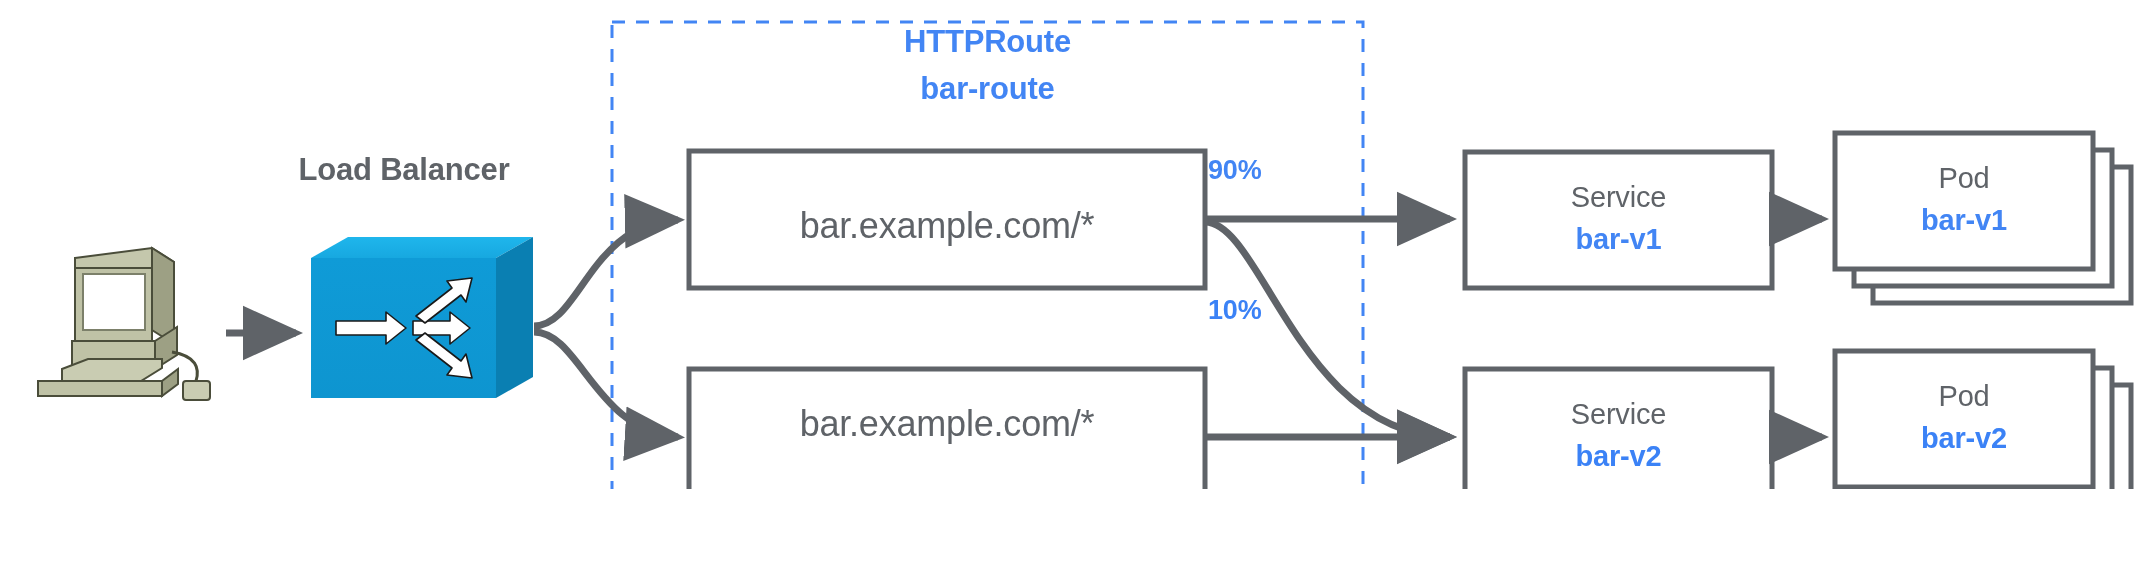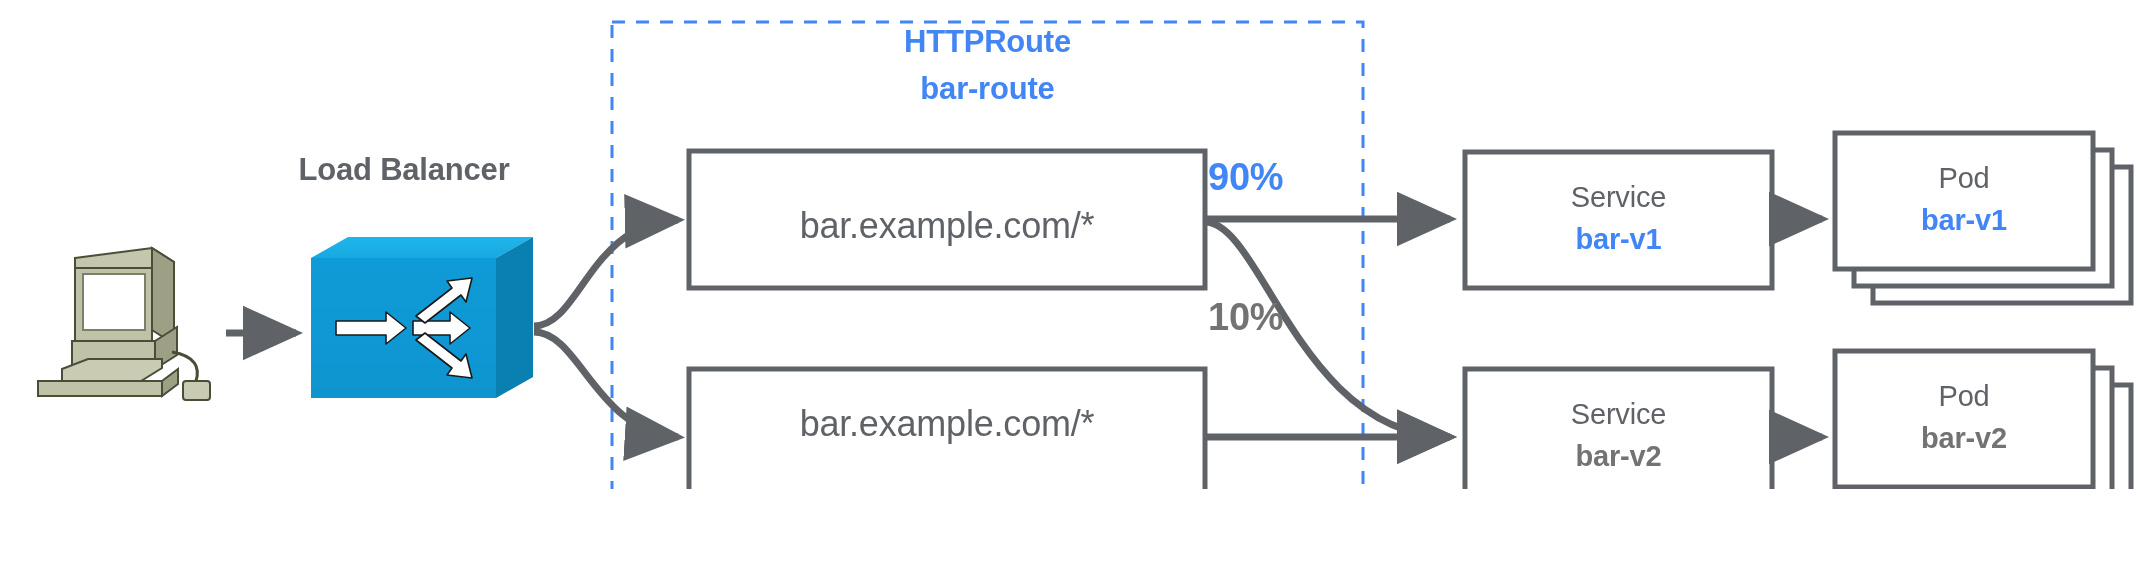--- a/index.html
+++ b/index.html
@@ -26,25 +26,25 @@
   }
   .txt {
     position: absolute;
     white-space: pre;
     text-align: center;
     line-height: 1.18;
     letter-spacing: -0.2px;
   }
   .gray   { color: #5F6368; }
   .blue   { color: #4285F4; }
-  .green  { color: #737373; }
+  .green  { color: #3b82f6; }
   .t-title { font-size: 31px; font-weight: bold; }
   .t-lb    { font-size: 31px; font-weight: bold; }
   .t-box   { font-size: 36px; font-weight: normal; }
-  .t-pct   { font-size: 38px; font-weight: bold; }
+  .t-pct   { font-size: 27px; font-weight: bold; }
   .t-node  { font-size: 29px; font-weight: normal; }
   .t-node-b{ font-size: 29px; font-weight: bold; }
 </style>
 </head>
 <body>
 
 <div id="canvas">
 
   <svg class="layer" viewBox="0 0 2149 573">
     <defs>

